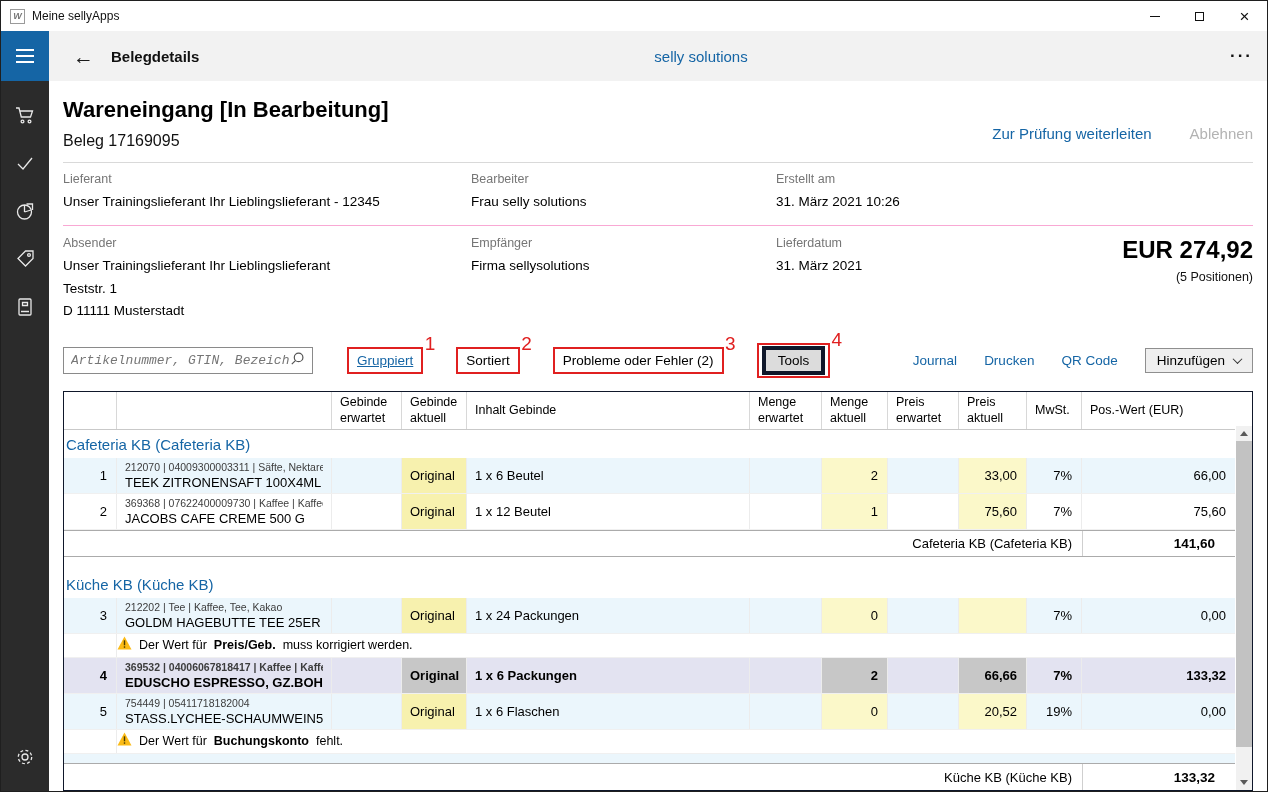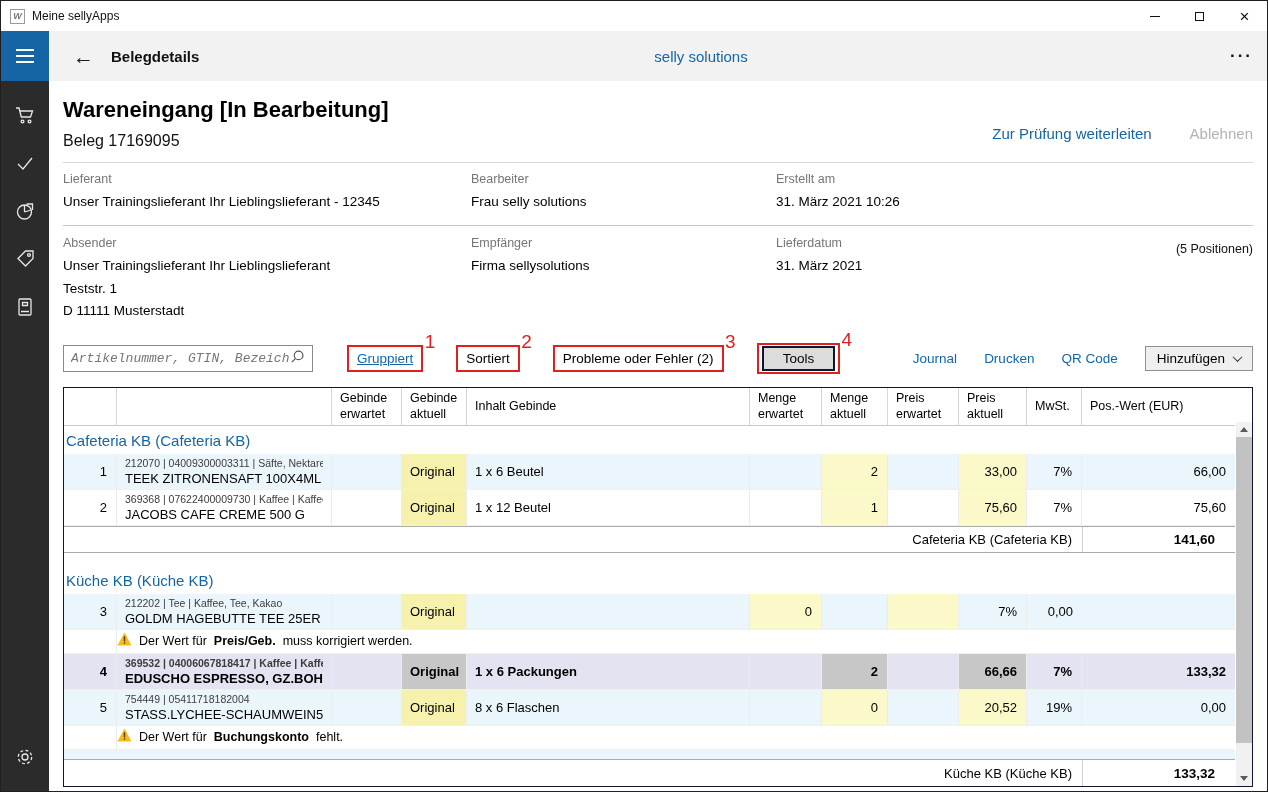--- a/index.html
+++ b/index.html
@@ -59,21 +59,21 @@
   .toolbar { margin-top:21px; display:flex; align-items:center; }
   .search { width:250px; height:27px; border:1px solid #8a8a8a; background:#fff; display:flex; align-items:center; padding:0 7px; flex:0 0 auto; }
   .search input { flex:1; border:none; outline:none; font-size:13px; font-style:italic; color:#555; min-width:0; font-family:Liberation Mono, monospace; background:transparent; }
   .search input::placeholder { color:#767676; font-style:italic; }
   .ann-wrap { position:relative; margin-left:33px; }
   .ann-wrap.first { margin-left:34px; }
   .rbox { display:inline-block; border:2px solid var(--red); padding:1px 3px; }
   .rnum { position:absolute; top:-13px; right:-12px; color:var(--red); font-size:19px; line-height:1; }
   .flat { background:none; border:none; font-size:13.5px; color:#000; padding:3px 5px; cursor:pointer; font-family:inherit; white-space:nowrap; }
   .flat.active { color:var(--accent); text-decoration:underline; }
-  .toolsbtn { background:#dcdcdc; border:2px solid #0f172a; font-size:13.5px; padding:3px 19px; cursor:pointer; font-family:inherit; }
+  .toolsbtn { background:#dcdcdc; border:4px solid #0f172a; font-size:13.5px; padding:3px 12px; cursor:pointer; font-family:inherit; }
   .right-links { margin-left:auto; display:flex; align-items:center; gap:27px; }
   .link-sm { color:var(--accent); font-size:13.5px; cursor:pointer; white-space:nowrap; }
   .addbtn { background:#efefef; border:1px solid #8f8f8f; font-size:13.5px; padding:4px 11px; display:flex; align-items:center; gap:9px; cursor:pointer; font-family:inherit; }
   .chev { width:7px; height:7px; border-right:1.4px solid #333; border-bottom:1.4px solid #333; transform:rotate(45deg) translate(-1px,-1px); }
 
   
   .table { margin-top:13px; border:1px solid #0f172a; position:relative; padding-right:17px; background:#fff;
            --cols:53px 215px 70px 65px 283px 72px 66px 71px 68px 55px 1fr; }
   .thead { display:grid; grid-template-columns:var(--cols); border-bottom:1px solid #c9c9c9; min-height:34px; }
   .thcell { font-size:12.5px; color:#000; padding:3px 8px; display:flex; align-items:center; border-right:1px solid #d8d8d8; line-height:1.25; }
@@ -220,20 +220,21 @@
         </div>
         <div>
           <div class="mlabel">Empfänger</div>
           <div class="mvalue">Firma sellysolutions</div>
         </div>
         <div>
           <div class="mlabel">Lieferdatum</div>
           <div class="mvalue">31. März 2021</div>
         </div>
         <div class="total">
+          <div class="total-amount">EUR 274,92</div>
           <div class="total-pos">(5 Positionen)</div>
         </div>
       </div>
 
       <div class="toolbar">
         <div class="search">
           <input type="text" placeholder="Artikelnummer, GTIN, Bezeichnung..." style="">
           <span><svg width="15" height="15" viewBox="0 0 15 15">
                 <circle cx="8.6" cy="6.4" r="4.3" fill="none" stroke="#555" stroke-width="1.2"></circle>
                 <path d="M5.4 9.6L1.8 13.2" stroke="#555" stroke-width="1.2"></path>
@@ -323,20 +324,21 @@
             <div class="spacer"></div>
             <div class="ghead">Küche KB (Küche KB)</div>
             <div class="trow tint">
               <div class="cell cnum">3</div>
               <div class="cell cart">
                 <div class="ainfo">212202 | Tee | Kaffee, Tee, Kakao</div>
                 <div class="aname">GOLDM HAGEBUTTE TEE 25ER</div>
               </div>
               <div class="cell "></div>
               <div class="cell edit txt">Original</div>
+              <div class="cell ">1 x 24 Packungen</div>
               <div class="cell rnumc"></div>
               <div class="cell edit rnumc">0</div>
               <div class="cell rnumc"></div>
               <div class="cell edit rnumc"></div>
               <div class="cell rnumc">7%</div>
               <div class="cell rnumc">0,00</div>
             </div>
             <div class="wrow">
               <div class="cell cnum"></div>
               <div class="wmsg">
@@ -367,21 +369,21 @@
               <div class="cell rnumc">133,32</div>
             </div>
             <div class="trow tint">
               <div class="cell cnum">5</div>
               <div class="cell cart">
                 <div class="ainfo">754449 | 05411718182004</div>
                 <div class="aname">STASS.LYCHEE-SCHAUMWEIN5% 0,75</div>
               </div>
               <div class="cell "></div>
               <div class="cell edit txt">Original</div>
-              <div class="cell ">8 x 6 Flaschen</div>
+              <div class="cell ">1 x 6 Flaschen</div>
               <div class="cell rnumc"></div>
               <div class="cell edit rnumc">0</div>
               <div class="cell rnumc"></div>
               <div class="cell edit rnumc">20,52</div>
               <div class="cell rnumc">19%</div>
               <div class="cell rnumc">0,00</div>
             </div>
             <div class="wrow">
               <div class="cell cnum"></div>
               <div class="wmsg">

